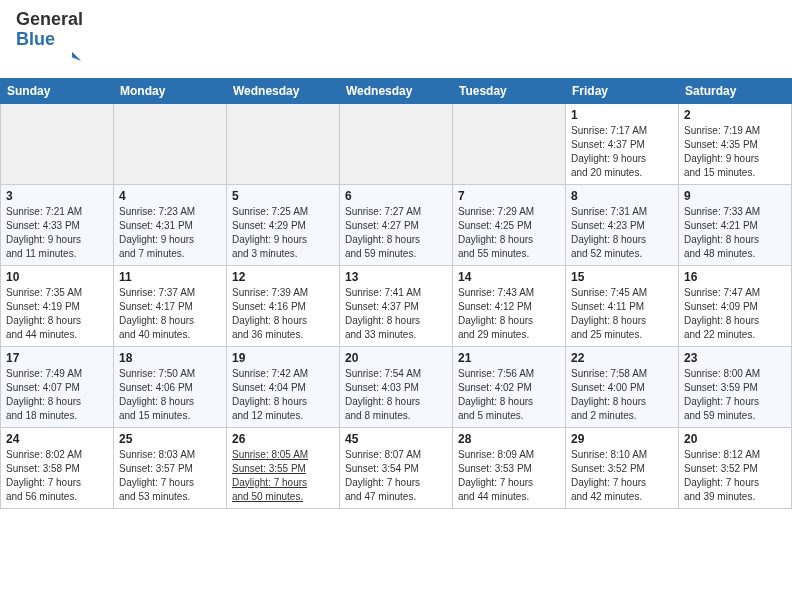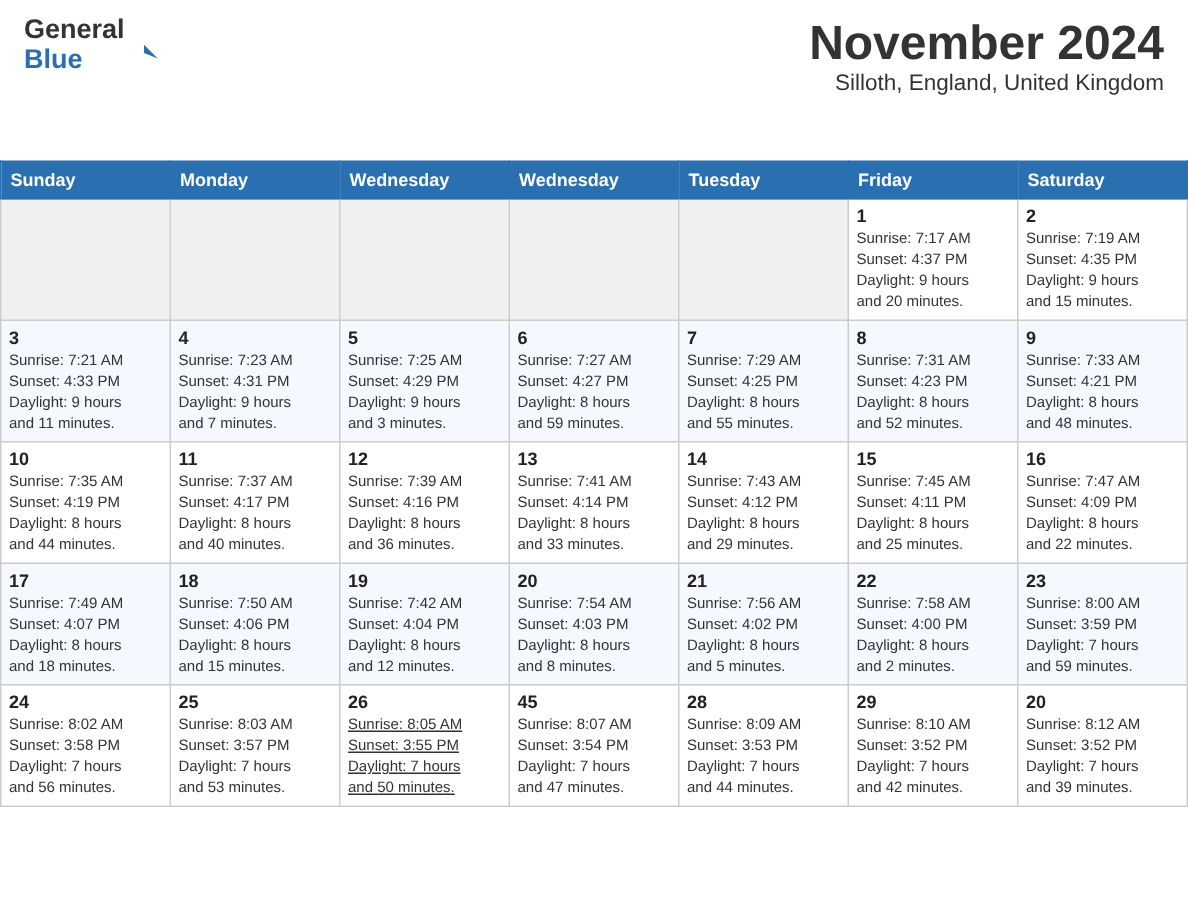--- a/index.html
+++ b/index.html
@@ -1,30 +1,30 @@
 <!DOCTYPE html>
 <html><head>
   <meta charset="utf-8">
   <style>
     * { box-sizing: border-box; margin: 0; padding: 0; }
     body { font-family: Arial, sans-serif; background: #fff; width: 792px; height: 612px; overflow: hidden; }
     
     .header { display: flex; align-items: flex-start; justify-content: space-between; padding: 10px 16px 6px 16px; }
     
-    .logo { display: flex; align-items: flex-end; }
+    .logo { display: flex; align-items: flex-end; flex-direction: column; }
     .logo-text { font-size: 18px; font-weight: bold; line-height: 1.1; }
     .logo-text .general { color: #333; }
     .logo-text .blue { color: #2a6fb0; }
     .logo-icon { width: 22px; height: 22px; margin-left: 2px; }
     
     .title-block { text-align: right; }
     .month-title { font-size: 32px; font-weight: bold; color: #333; }
     .location { font-size: 15px; color: #333; }
     
-    .calendar { width: 100%; border-collapse: collapse; margin-top: 37px; }
+    .calendar { width: 100%; border-collapse: collapse; }
     .calendar th {
       background: #2a6fb0;
       color: #fff;
       text-align: left;
       padding: 5px 6px;
       font-size: 12px;
       border: 1px solid #2a6fb0;
     }
     .calendar td {
       border: 1px solid #ccc;
@@ -48,24 +48,20 @@
     <div>
       <div class="logo-text">
         <span class="general">General</span><br>
         <span class="blue">Blue</span>
       </div>
     </div>
     <svg class="logo-icon" viewBox="0 0 24 24">
       <path d="M12 2 L22 12 L12 8 Z" fill="#2a6fb0"></path>
     </svg>
   </div>
-  <div class="title-block">
-    <div class="month-title">November 2024</div>
-    <div class="location">Silloth, England, United Kingdom</div>
-  </div>
 </div>
 
 <table class="calendar">
   <thead>
     <tr>
     <th>Sunday</th>
         <th>Monday</th>
         <th>Wednesday</th>
         <th>Wednesday</th>
         <th>Tuesday</th>
@@ -164,21 +160,21 @@
         <td>
           <div class="day-num">12</div>
           <div class="day-info" style="white-space: pre-line;">Sunrise: 7:39 AM
 Sunset: 4:16 PM
 Daylight: 8 hours
 and 36 minutes.</div>
         </td>
         <td>
           <div class="day-num">13</div>
           <div class="day-info" style="white-space: pre-line;">Sunrise: 7:41 AM
-Sunset: 4:14 PM
+Sunset: 4:37 PM
 Daylight: 8 hours
 and 33 minutes.</div>
         </td>
         <td>
           <div class="day-num">14</div>
           <div class="day-info" style="white-space: pre-line;">Sunrise: 7:43 AM
 Sunset: 4:12 PM
 Daylight: 8 hours
 and 29 minutes.</div>
         </td>

